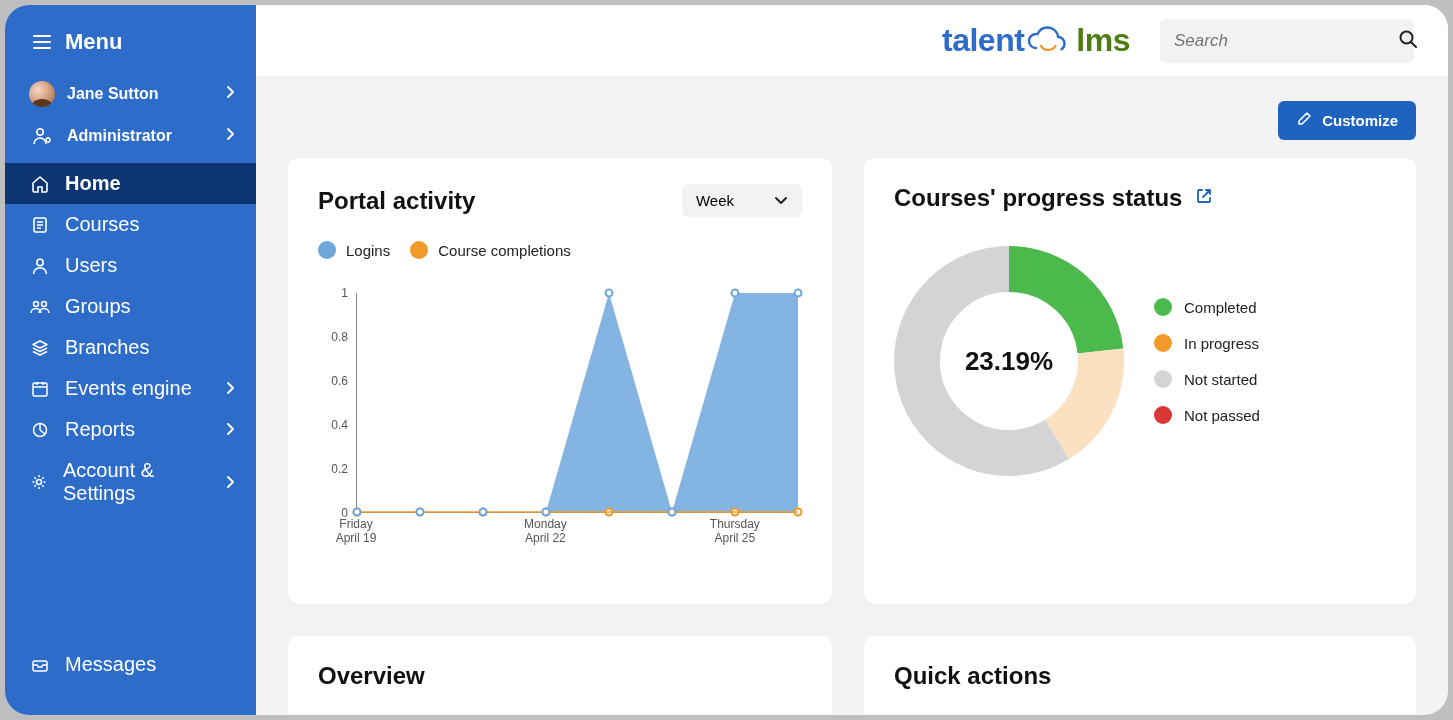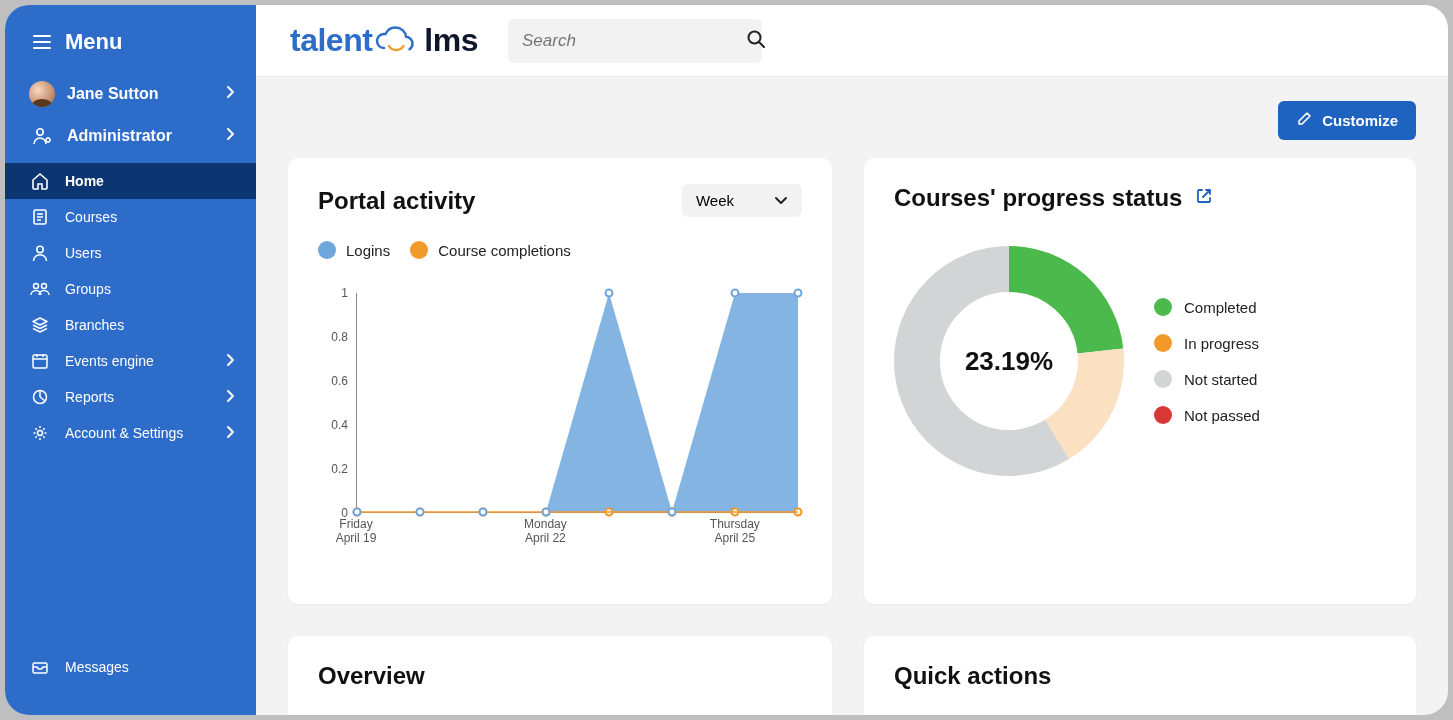--- a/index.html
+++ b/index.html
@@ -9,31 +9,31 @@
   .sidebar { width: 262px; background: #2d6cc9; color: #fff; display: flex; flex-direction: column; padding-top: 16px; }
   .menu-toggle { display: flex; align-items: center; gap: 14px; padding: 8px 24px 16px 28px; font-size: 22px; font-weight: 600; }
   .hamburger { width: 18px; height: 14px; display:flex; flex-direction:column; justify-content:space-between;}
   .hamburger span { display:block; height:2px; background:#fff; border-radius:1px; }
   .profile-row, .role-row { display:flex; align-items:center; gap:12px; padding: 10px 20px 10px 24px; font-size: 16px; font-weight:600; cursor:pointer;}
   .profile-row .avatar { width:26px; height:26px; border-radius:50%; background: radial-gradient(circle at 35% 35%, #f8d8c0 0%, #c89070 60%, #8b5a3c 100%); position:relative; overflow:hidden; flex:0 0 auto;}
   .profile-row .avatar::after { content:""; position:absolute; bottom:-4px; left:3px; right:3px; height:12px; background:#5a3820; border-radius:50% 50% 0 0;}
   .chevron-right { margin-left:auto; }
   .role-row .role-icon { width:26px; display:flex; justify-content:center;}
   .nav { margin-top: 8px; }
-  .nav-item { display:flex; align-items:center; gap:14px; padding: 9px 20px 9px 24px; font-size:14px; font-weight:500; cursor:pointer; }
+  .nav-item { display:flex; align-items:center; gap:14px; padding: 9px 20px 9px 24px; font-size:20px; font-weight:500; cursor:pointer; }
   .nav-item.active { background:#0d3572; font-weight:700; }
   .nav-item .nav-icon { width:22px; display:flex; justify-content:center; }
   .nav-item .chevron-right { margin-left:auto; }
   .sidebar-bottom { margin-top:auto; padding-bottom: 30px; }
   .main { flex:1; display:flex; flex-direction:column; }
-  .topbar { background:#fff; height:74px; display:flex; align-items:center; padding: 0 34px; gap: 30px; border-bottom:1px solid #eee;}
+  .topbar { background:#fff; height:74px; display:flex; align-items:center; padding: 0 34px; gap: 30px; border-bottom:1px solid #eee;justify-content:flex-end;}
   .logo { display:flex; align-items:center; gap:0; font-size:32px; font-weight:700; letter-spacing:-0.5px;}
   .logo .t1 { color:#2d6cc9; }
   .logo .cloud { color:#f19a2a; margin:0 2px; display:inline-flex;}
-  .logo .t2 { color:#0f172a; }
+  .logo .t2 { color:#4d7c0f; }
   .searchbox { background:#f2f2f2; border-radius:6px; height:44px; width:254px; display:flex; align-items:center; padding:0 14px; color:#333;}
   .searchbox input { border:none; background:transparent; font-size:17px; font-style:italic; flex:1; outline:none; }
   .content { padding: 24px 32px 6px 32px; overflow:hidden; }
   .customize-row { display:flex; justify-content:flex-end; margin-bottom: 18px;}
   .customize-btn { background:#1e63c0; color:#fff; border:none; border-radius:6px; padding:10px 18px; font-size:15px; font-weight:600; display:flex; align-items:center; gap:10px; cursor:pointer;}
   .cards-row { display:flex; gap:32px; }
   .card { background:#fff; border-radius:10px; padding:26px 30px 20px 30px; box-shadow: 0 1px 3px rgba(0,0,0,0.04); }
   .card.big { width:544px; height:446px; }
   .card.right { width:552px; height:446px; }
   .card-header { display:flex; align-items:center; gap:12px; }

